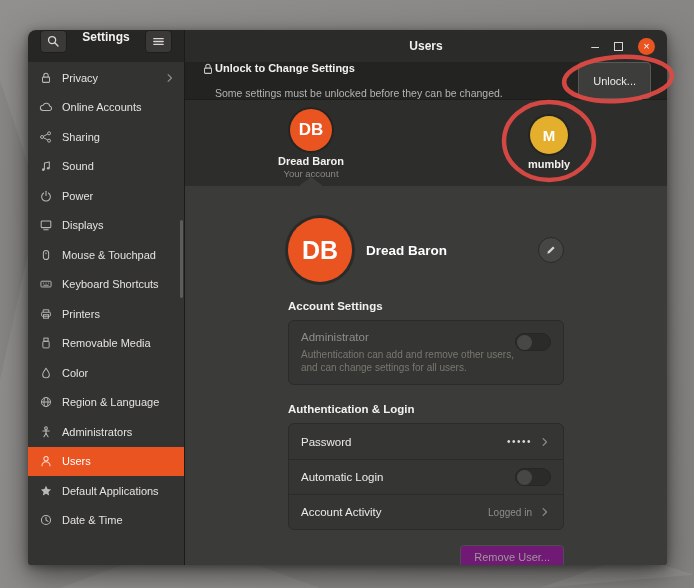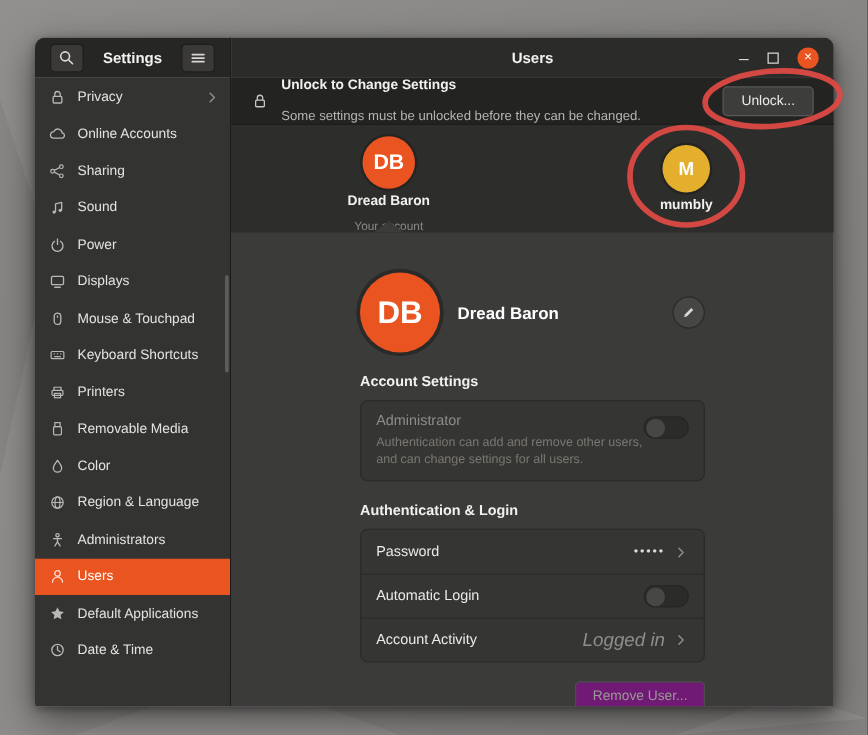--- a/index.html
+++ b/index.html
@@ -22,21 +22,21 @@
 
   
   .window { position:absolute; left:28px; top:30px; width:639px; height:535px;
     border-radius:8px 8px 2px 2px; overflow:hidden; display:flex; flex-direction:column;
     box-shadow:0 10px 30px rgba(0,0,0,.5), 0 2px 8px rgba(0,0,0,.35);
     font-size:11.5px; color:#e8e6e3; }
 
   
   .titlebar { height:32px; display:flex; flex:0 0 32px; }
   .tb-left { width:157px; background:#262624; border-right:1px solid #1b1b1a;
-    display:flex; align-items:center; padding:0 12px; }
+    display:flex; align-items:flex-start; padding:0 12px; }
   .tb-btn { width:27px; height:23px; background:#3a3937; border:1px solid #1e1e1d;
     border-radius:4px; display:flex; align-items:center; justify-content:center;
     color:#d9d7d4; cursor:pointer; }
   .app-title { flex:1; text-align:center; font-weight:bold; font-size:12px; color:#f2f1ef; }
   .tb-right { flex:1; background:#2b2b2a; position:relative;
     display:flex; align-items:center; justify-content:flex-end; padding-right:12px; gap:15px; }
   .page-title { position:absolute; left:0; right:0; text-align:center;
     font-weight:bold; font-size:12px; color:#f2f1ef; pointer-events:none; }
   .win-min { color:#d9d7d4; font-size:14px; line-height:10px; cursor:pointer; }
   .win-max { width:9px; height:9px; border:1.2px solid #d9d7d4; cursor:pointer; }
@@ -55,39 +55,39 @@
   .side-item.selected { background:#e95420; color:#ffffff; }
   .side-item.selected .ic { color:#ffdcce; }
   .side-chev { margin-left:auto; width:12px; height:12px; color:#8f8d8a; }
   .side-scrollbar { position:absolute; right:1px; top:158px; width:3px; height:78px;
     background:#5c5c5a; border-radius:2px; }
 
   
   .main { flex:1; background:#3b3b3a; display:flex; flex-direction:column; min-width:0; }
 
   .unlock-bar { height:38px; flex:0 0 38px; background:#232322;
-    border-bottom:1px solid #1d1d1c; display:flex; align-items:center;
-    padding:0 16px; gap:10px; }
+    border-bottom:1px solid #1d1d1c; display:flex; 
+    padding:0 16px; gap:0; }
   .unlock-bar .ic { width:14px; height:14px; color:#c9c7c3; flex:0 0 14px; }
   .unlock-title { font-weight:bold; font-size:11px; color:#f2f1ef; }
   .unlock-sub { font-size:10.5px; color:#b6b4b0; margin-top:13px; }
   .unlock-btn { margin-left:auto; background:#3d3d3c; border:1px solid #585856;
     border-radius:4px; color:#eceae7; font-size:11px; padding:5px 14px; cursor:pointer; }
 
   .carousel { height:86px; flex:0 0 86px; background:#2d2d2c; position:relative; }
   .car-user { position:absolute; text-align:center; width:86px; cursor:pointer; }
   .car-user .avatar { border-radius:50%; color:#fff; font-weight:bold;
     display:flex; align-items:center; justify-content:center; margin:0 auto;
     box-shadow:0 0 0 2px rgba(0,0,0,.2); }
   .car-db { left:83px; top:9px; }
   .car-db .avatar { width:42px; height:42px; background:#e95420; font-size:17px; }
   .car-m { left:321px; top:16px; }
   .car-m .avatar { width:38px; height:38px; background:#e3af2d; font-size:15px; }
   .car-name { font-weight:bold; font-size:11px; color:#f2f1ef; margin-top:4px; }
-  .car-sub { font-size:9.5px; color:#8b8986; margin-top:9px; }
+  .car-sub { font-size:9.5px; color:#8b8986; margin-top:1px; }
   .car-caret { position:absolute; bottom:0; left:114px; width:0; height:0;
     border-left:12px solid transparent; border-right:12px solid transparent;
     border-bottom:9px solid #3b3b3a; }
 
   .panel { flex:1; min-height:0; }
   .column { width:276px; margin:0 auto; }
 
   .profile-row { display:flex; align-items:center; gap:14px; margin-top:32px; }
   .big-avatar { width:64px; height:64px; border-radius:50%; background:#e95420;
     color:#fff; font-size:25px; font-weight:bold; display:flex; align-items:center;
@@ -112,21 +112,21 @@
   .toggle .knob { width:15px; height:15px; border-radius:50%; background:#4b4b49; }
   .toggle.disabled { opacity:.85; cursor:default; }
   .admin-toggle { position:absolute; right:12px; top:12px; }
 
   .auth-card .auth-row { height:35px; display:flex; align-items:center;
     padding:0 12px; gap:8px; border-top:1px solid #2b2b2a; cursor:pointer; }
   .auth-card .auth-row:first-child { border-top:none; }
   .auth-label { font-size:11.5px; color:#eceae7; }
   .auth-right { margin-left:auto; display:flex; align-items:center; gap:7px; }
   .dots { color:#dddbd8; font-size:10px; letter-spacing:1.5px; }
-  .muted-val { color:#8f8d8a; font-size:15px;font-style:italic; }
+  .muted-val { color:#8f8d8a; font-size:10px; }
   .chev { width:12px; height:12px; color:#8f8d8a; }
 
   .remove-wrap { text-align:right; margin-top:15px; }
   .remove-btn { background:#701a75; border:1px solid #4d4d4b; border-radius:4px;
     color:#9b9996; font-size:11px; padding:5px 13px; cursor:pointer; }
 
   
   .annot { position:absolute; left:0; top:0; width:694px; height:588px;
     pointer-events:none; }
   svg.ic { display:block; }

